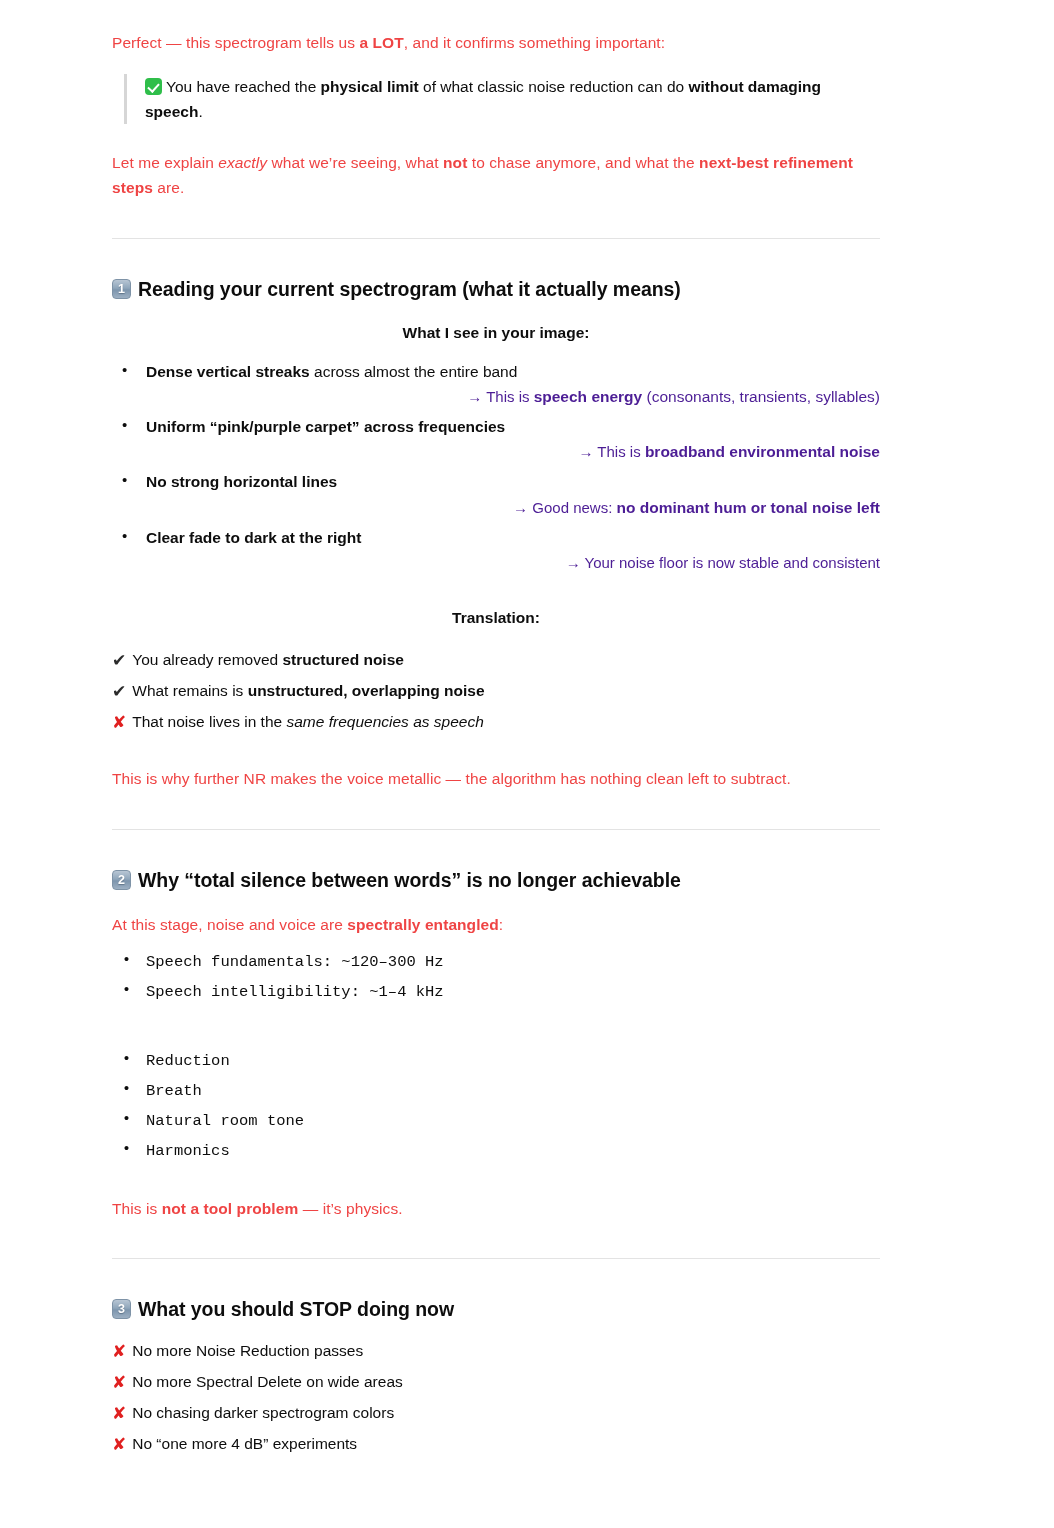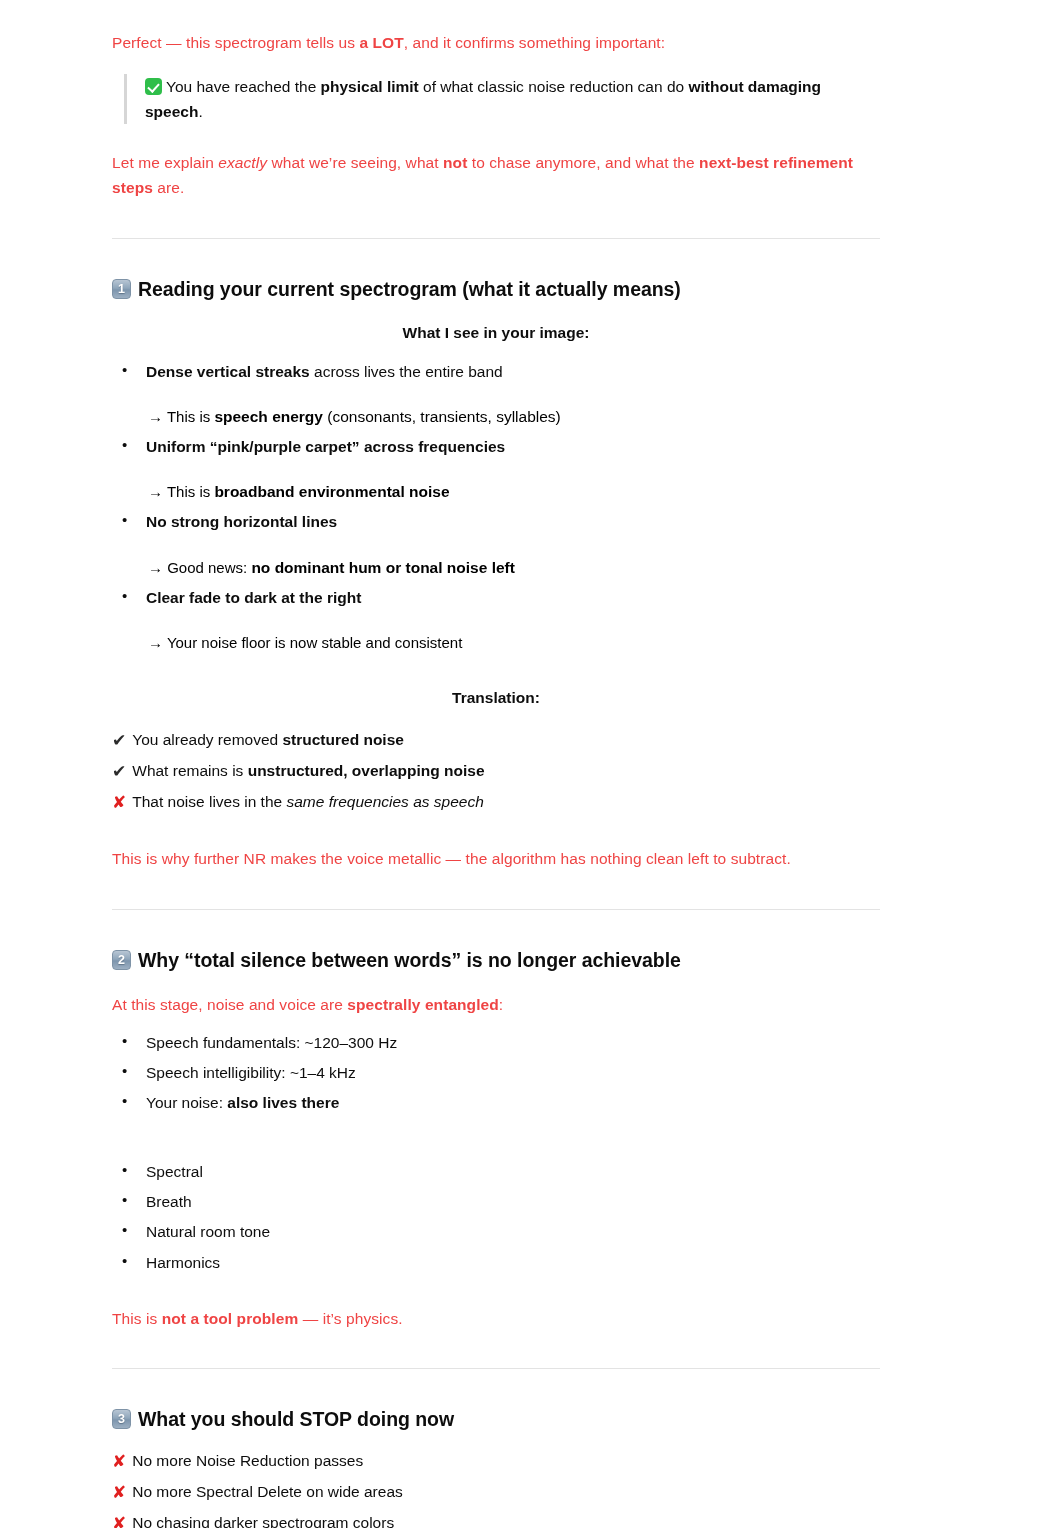--- a/index.html
+++ b/index.html
@@ -117,26 +117,27 @@
     left: 10px;
     top: -1px;
     font-size: 15px;
     color: #0d0d0d;
   }
   .subline {
     display: block;
     font-size: 15.5px;
     line-height: 1.62;
     padding-left: 2px;
-    margin-top: 20px;
-    color: #000000;
+    margin-top: 0;
+    color: #4c1d95;
+    text-align: right;
   }
   .arw { font-size: 15px; }
 
-  ul.bl.tight > li { margin-bottom: 5px; }
+  ul.bl.tight > li { margin-bottom: 5px; font-family: Liberation Mono, monospace; }
 
   
   .marklist { margin: 16px 0 0 0; }
   .markline {
     font-size: 15.5px;
     line-height: 1.62;
     margin: 0 0 6px 0;
     display: flex;
     align-items: baseline;
     gap: 6px;
@@ -206,21 +207,21 @@
   <h2 class="sec">
     <span class="keycap">1</span>
     <span>Reading your current spectrogram (what it actually means)</span>
   </h2>
 
   <div class="gap-sm"></div>
   <h3 class="sub">What I see in your image:</h3>
 
   <ul class="bl">
     <li>
-      <b>Dense vertical streaks</b><span> across lives the entire band</span>
+      <b>Dense vertical streaks</b><span> across almost the entire band</span>
       <span class="subline"><span class="arw">→ This is </span><b>speech energy</b><span> (consonants, transients, syllables)</span></span>
     </li>
     <li>
       <b>Uniform “pink/purple carpet” across frequencies</b><span></span>
       <span class="subline"><span class="arw">→ This is </span><b>broadband environmental noise</b><span></span></span>
     </li>
     <li>
       <b>No strong horizontal lines</b><span></span>
       <span class="subline"><span class="arw">→ Good news: </span><b>no dominant hum or tonal noise left</b><span></span></span>
     </li>
@@ -257,27 +258,26 @@
     <span class="keycap">2</span>
     <span>Why “total silence between words” is no longer achievable</span>
   </h2>
 
   <div class="gap-sm"></div>
   <p class="para"><span>At this stage, noise and voice are </span><b>spectrally entangled</b><span>:</span></p>
 
   <ul class="bl tight">
     <li><span>Speech fundamentals: ~120–300 Hz</span></li>
     <li><span>Speech intelligibility: ~1–4 kHz</span></li>
-    <li><span>Your noise: </span><b>also lives there</b></li>
   </ul>
 
   <div class="gap-md"></div>
 
   <ul class="bl tight">
-    <li><span>Spectral</span></li>
+    <li><span>Reduction</span></li>
     <li><span>Breath</span></li>
     <li><span>Natural room tone</span></li>
     <li><span>Harmonics</span></li>
   </ul>
 
   <div class="gap-md"></div>
   <p class="para"><span>This is </span><b>not a tool problem</b><span> — it’s physics.</span></p>
 
   <hr class="rule">
 

